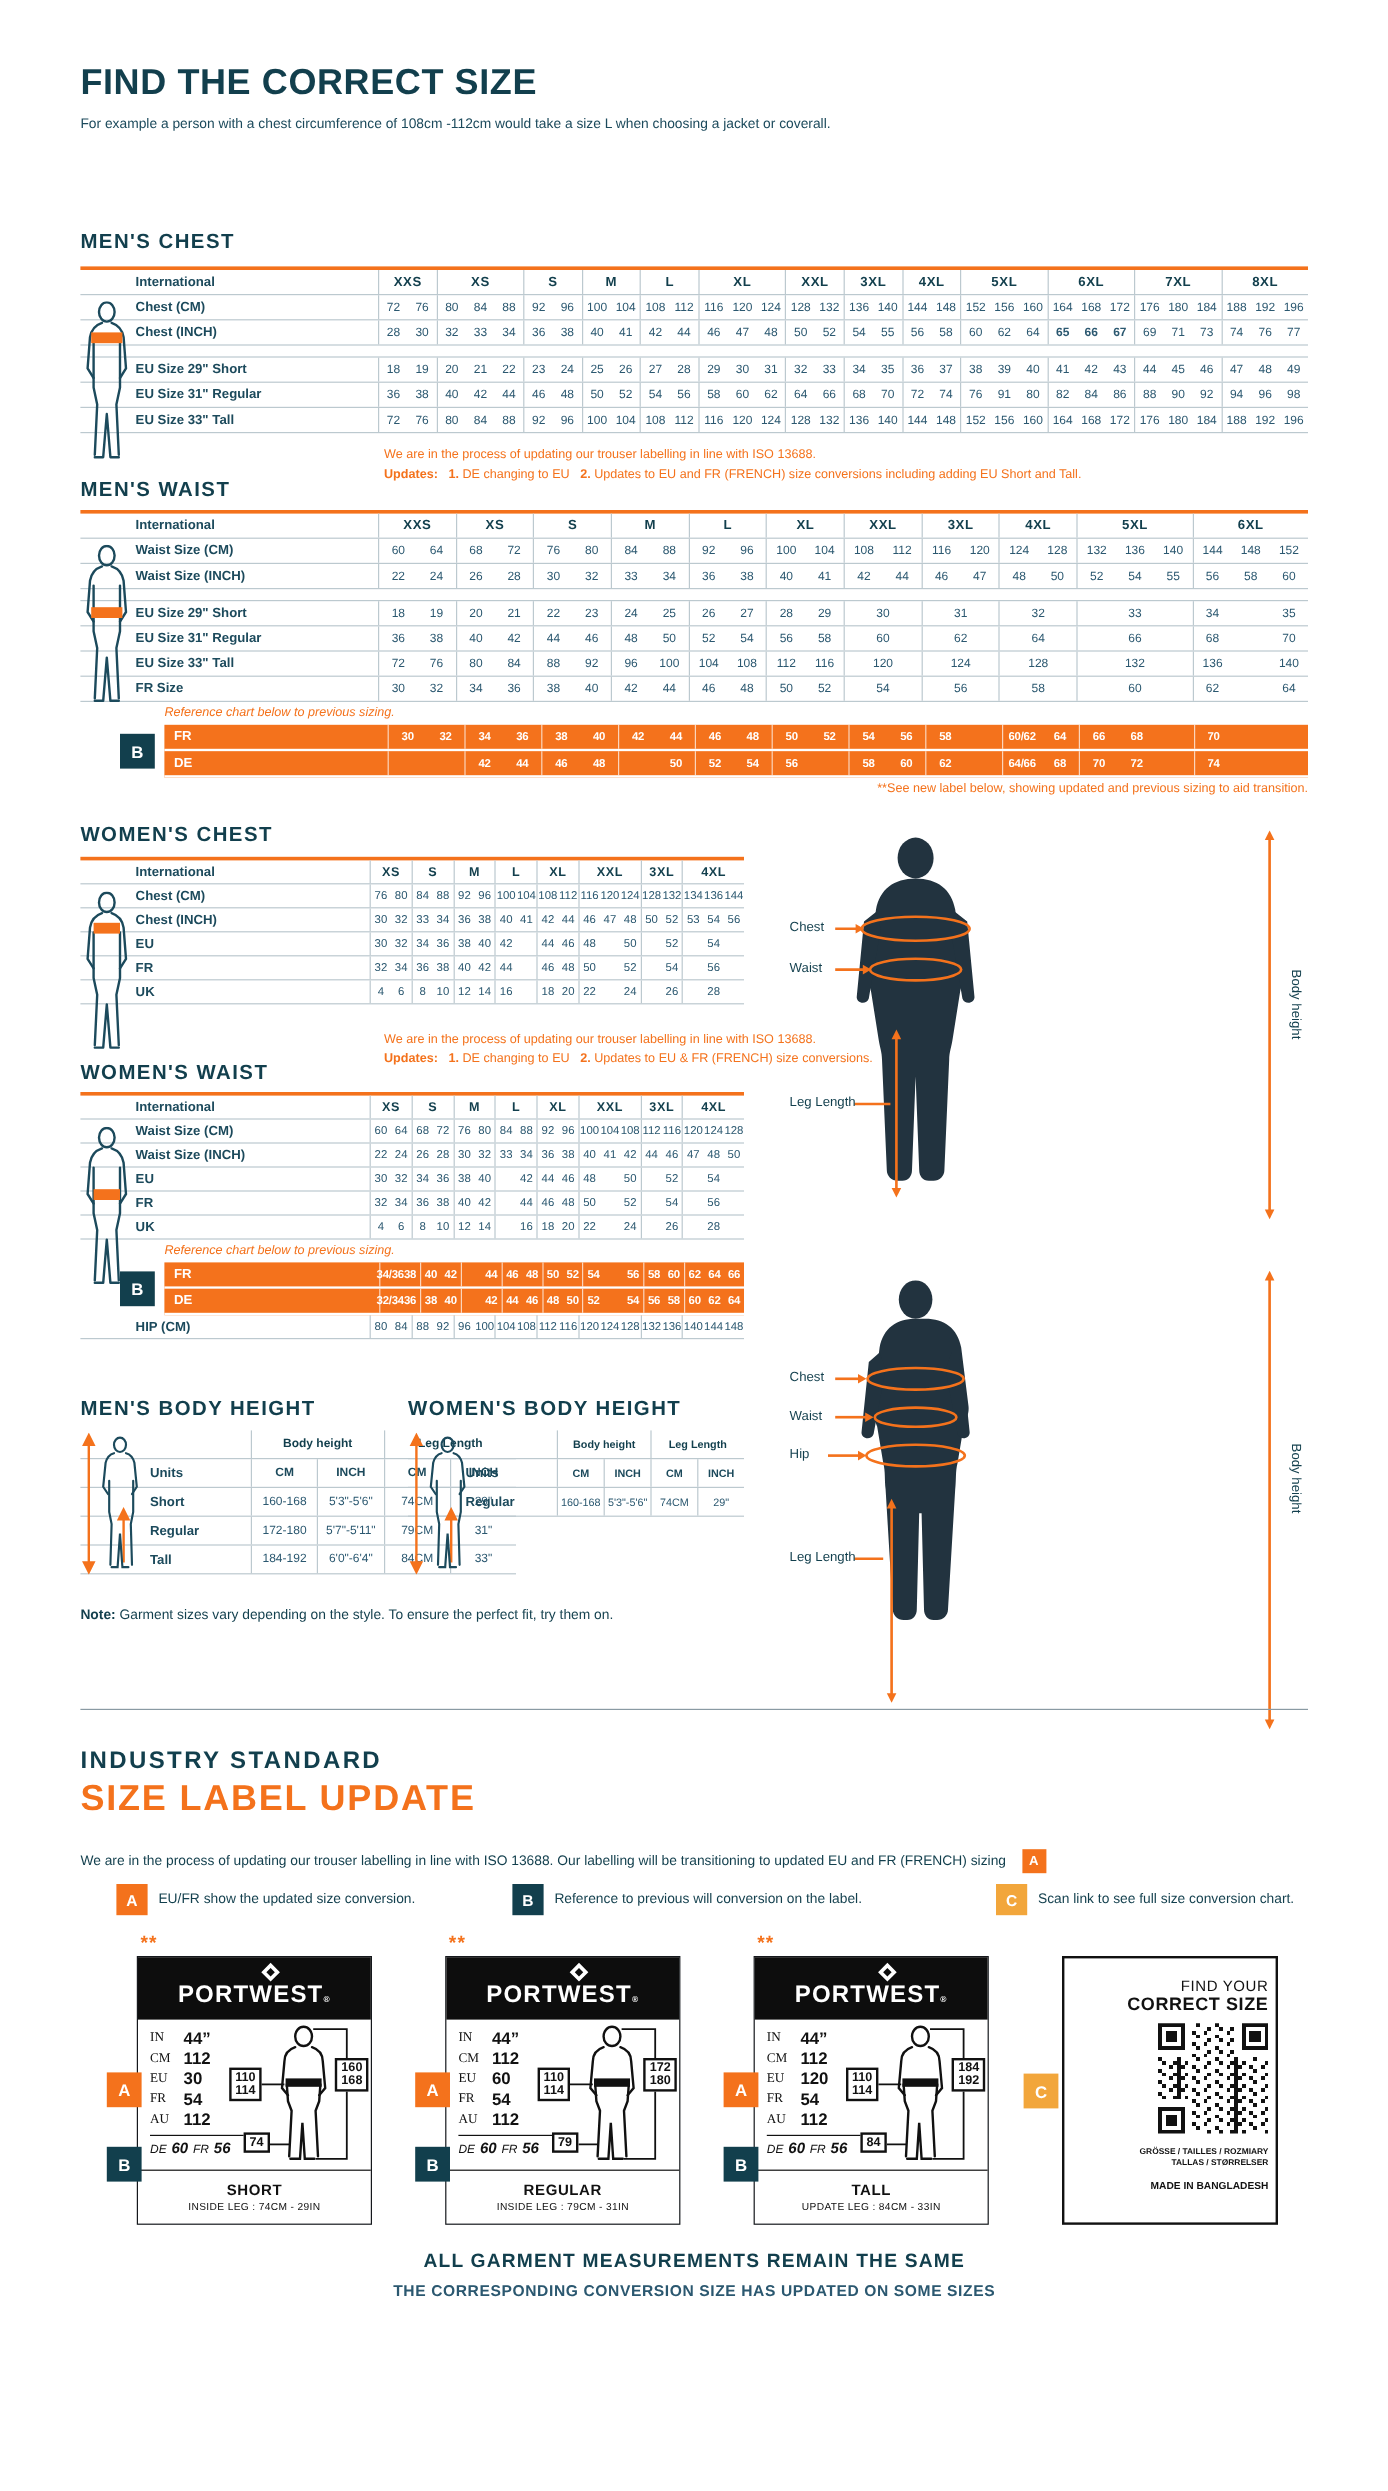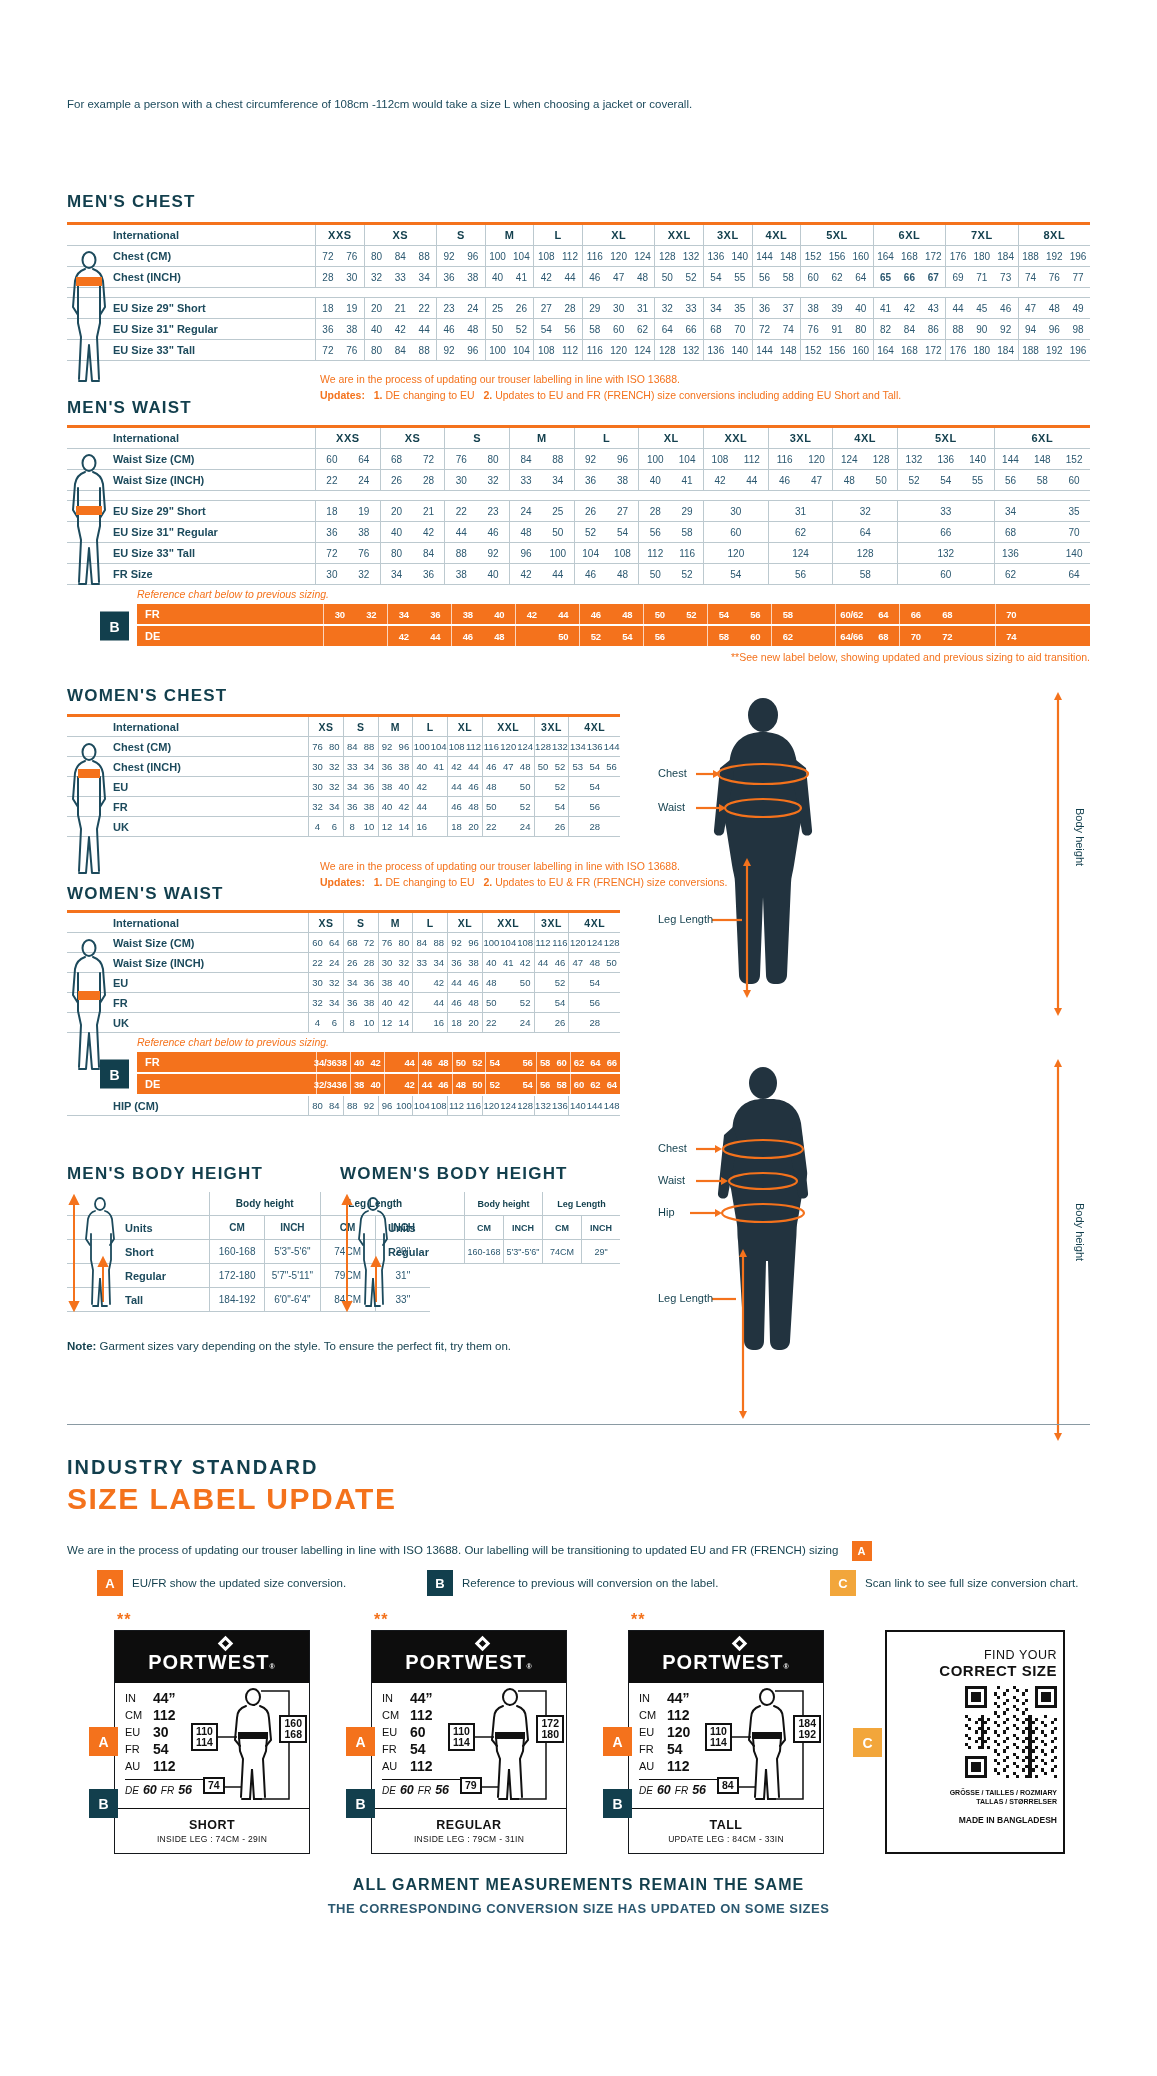--- a/index.html
+++ b/index.html
@@ -67,21 +67,21 @@
   #cards { position:absolute; left:114px; top:1630px; display:flex; gap:61px; }
   .card { position:relative; width:196px; height:224px; background:#fff; border:1px solid #15181c; }
   .stars { position:absolute; top:-20px; left:2px; color:#F4721C; font-weight:800; font-size:16px; letter-spacing:1px; }
   .chead { height:52px; background:#0d0d0d; display:flex; align-items:center; justify-content:center; }
   .pw { position:relative; color:#fff; font-weight:800; font-size:20px; letter-spacing:1px; margin-top:10px; }
   .pwd { position:absolute; left:56%; top:-13px; width:11px; height:11px; border:3px solid #fff; background:#0d0d0d; transform:rotate(45deg); }
   .pwreg { font-size:7px; vertical-align:baseline; }
   .cbody { position:relative; height:126px; border-bottom:1px solid #111; }
   .cinfo { position:absolute; left:10px; top:6px; width:80px; }
   .crow { display:flex; height:17px; align-items:center; }
-  .ck { width:28px; font-size:11px; color:#111; }
+  .ck { width:28px; font-size:11px; color:#111;font-family:Liberation Serif, serif; }
   .cv { font-weight:800; font-size:14px; color:#111; }
   .cdefr { position:absolute; left:10px; top:96px; width:86px; border-top:1.5px solid #111; padding-top:3px; font-style:italic; display:flex; gap:4px; align-items:baseline; }
   .cdefr .dk { font-size:10px; color:#111; } .cdefr .dv { font-size:12.5px; font-weight:800; color:#111; }
   .cfig { position:absolute; right:4px; top:4px; width:104px; height:118px; }
   .mbox { position:absolute; border:2px solid #111; background:#fff; font-weight:800; font-size:10.5px; line-height:11px; text-align:center; padding:1px 3px; color:#111; }
   .box-waist { left:-10px; top:36px; } .box-height { right:-2px; top:28px; } .box-leg { left:2px; top:90px; }
   .cstrip { height:44px; display:flex; flex-direction:column; align-items:center; justify-content:center; }
   .cname { font-weight:800; font-size:12.5px; letter-spacing:.5px; color:#111; }
   .cleg { font-size:8.5px; color:#111; margin-top:2px; letter-spacing:.3px; }
   .cbadge-a { position:absolute; left:-26px; top:96px; } .cbadge-b { position:absolute; left:-26px; top:158px; }
@@ -95,20 +95,21 @@
   .cbadge-c { position:absolute; left:-34px; top:96px; }
 
   #footer1 { position:absolute; left:67px; top:1876px; width:1023px; text-align:center; font-size:16px; font-weight:800; color:#123F4D; letter-spacing:1px; }
   #footer2 { position:absolute; left:67px; top:1901px; width:1023px; text-align:center; font-size:13px; font-weight:600; color:#2B5870; letter-spacing:.5px; }
 </style>
 </head>
 <body>
 
 <div class="page">
 
+  <div class="abs h1" style="left:67px;top:52px">FIND THE CORRECT SIZE</div>
   <div class="abs intro" style="left:67px;top:97px;width:900px">
     <div>For example a person with a chest circumference of 108cm -112cm would take a size L when choosing a jacket or coverall.</div>
   </div>
 
   <div class="abs h2" style="left:67px;top:192px">MEN'S CHEST</div>
   <div id="t-men-chest" class="sizetable men" style="left:67px;top:222px;width:1023px">
       <div class="ticon"><svg width="44" height="132" viewBox="0 0 44 132">
           <g fill="none" stroke="#1C4A5C" stroke-width="2" stroke-linejoin="round" stroke-linecap="round">
             <ellipse cx="22" cy="9" rx="6.5" ry="8"></ellipse>
             <path d="M26,18 c6,2 9,6 10,12 l2,26 -5,8"></path>

